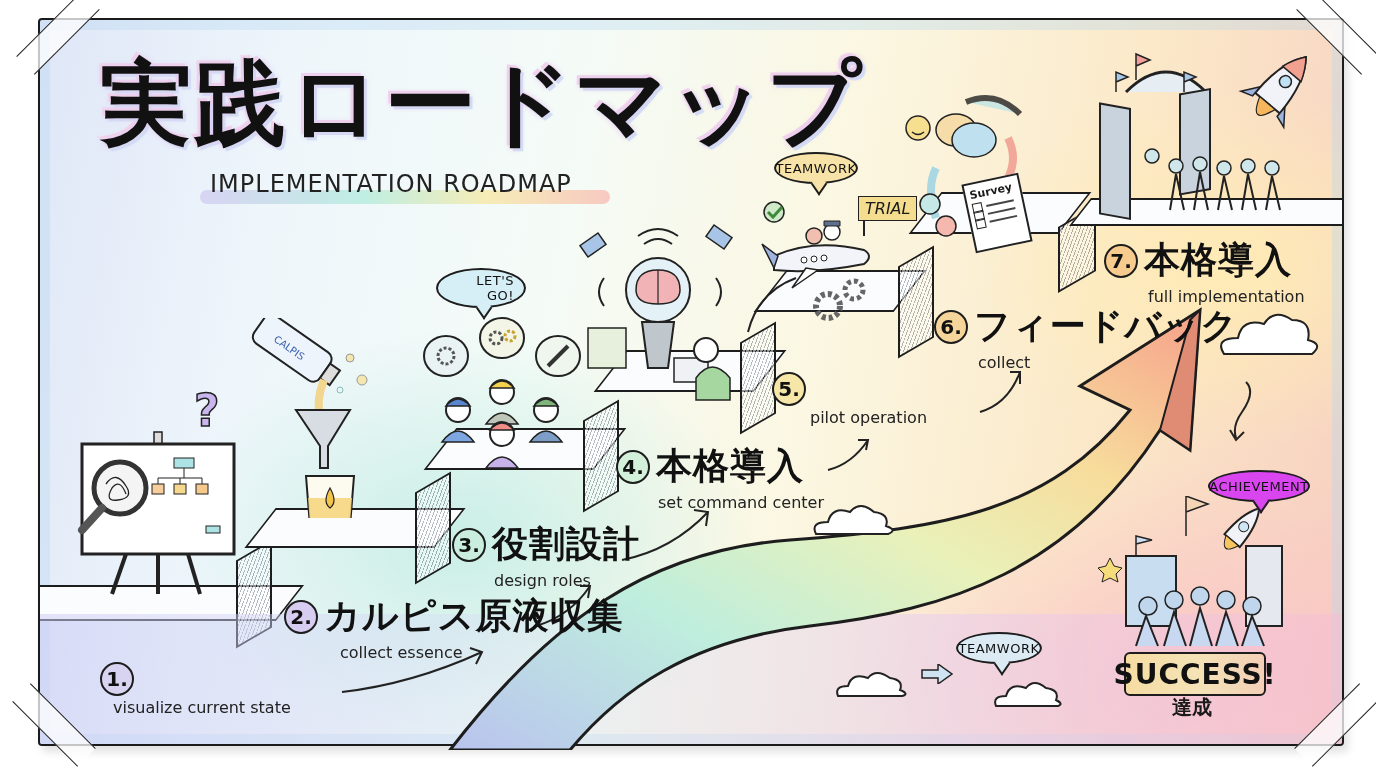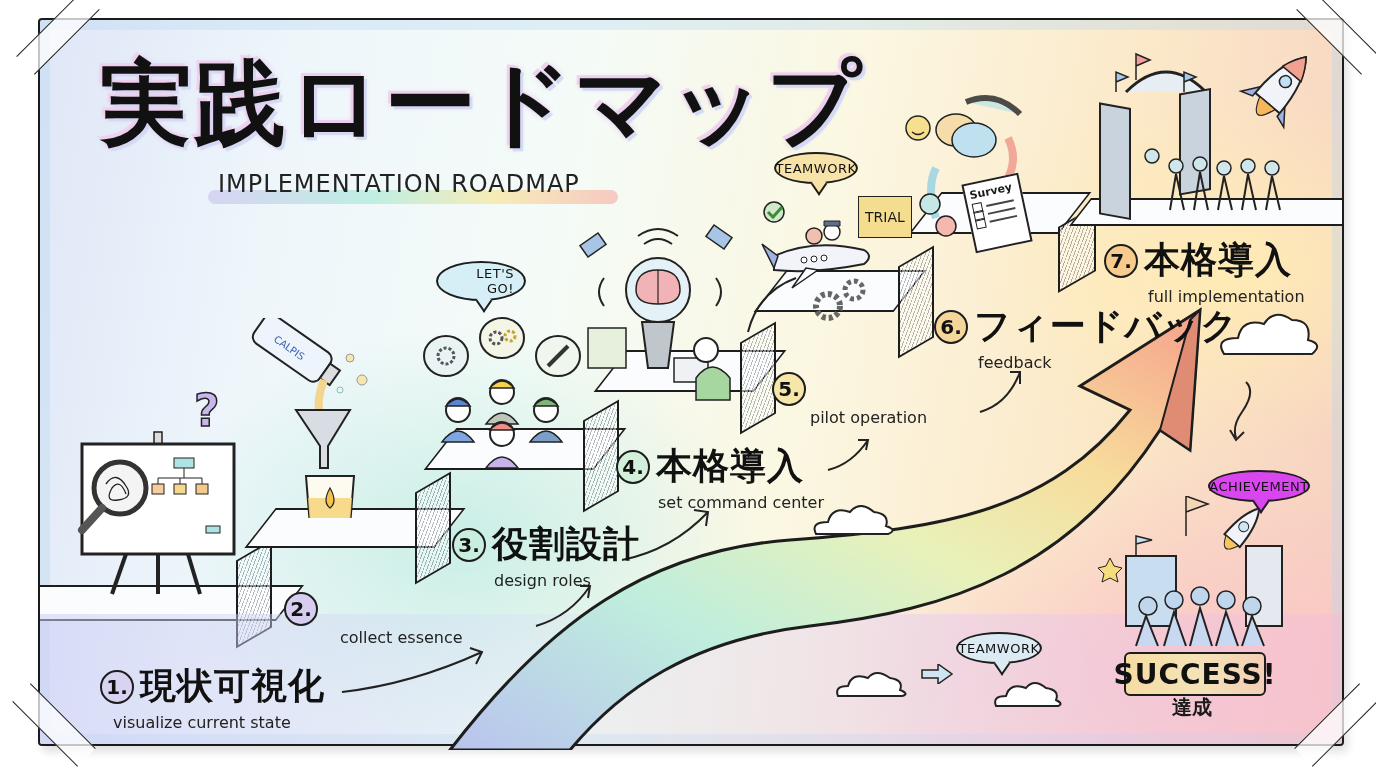--- a/index.html
+++ b/index.html
@@ -33,21 +33,21 @@
   .tape.bl { left: 8px; top: 712px; transform: rotate(45deg); }
   .tape.br { left: 1290px; top: 712px; transform: rotate(-45deg); }
 
   
   .title {
     position: absolute; left: 100px; top: 58px; font-size: 92px; font-weight: bold;
     letter-spacing: 2px; color: #111; line-height: 1;
     text-shadow: 0 0 6px #e4c9f0, 3px 3px 0 #cfe0f5, -3px -3px 0 #f2d4ec;
     font-family: "DejaVu Sans", sans-serif;
   }
-  .subtitle-wrap { position: absolute; left: 208px; top: 168px; width: 410px; height: 40px; }
+  .subtitle-wrap { position: absolute; left: 200px; top: 168px; width: 410px; height: 40px; }
   .subtitle-bar {
     position: absolute; left: 0; top: 22px; width: 100%; height: 14px; border-radius: 7px;
     background: linear-gradient(90deg, #d7d4f3, #bfeee3 40%, #f6ecb7 70%, #f7c9c2);
   }
   .subtitle {
     position: absolute; left: 10px; top: 2px; font-size: 24px; letter-spacing: 1px; color: #222;
     font-family: "DejaVu Sans", sans-serif;
   }
 
   
@@ -81,22 +81,22 @@
     display: flex; align-items: center; justify-content: center;
     font-size: 13px; letter-spacing: 0.5px; color: #111; padding: 4px 10px; z-index: 5; text-align: right;
   }
   .bubble::after {
     content: ""; position: absolute; bottom: -9px; left: 45%; width: 12px; height: 12px;
     background: inherit; border-right: 2px solid #1d1d1d; border-bottom: 2px solid #1d1d1d;
     transform: rotate(45deg) skew(10deg,10deg);
   }
   .icon-layer { position: absolute; z-index: 4; }
   .flag-trial {
-    position: absolute; background: #f5dd8f; border: 1.5px solid #222; font-size: 14px;
-    padding: 12px 6px; z-index: 5;
+    position: absolute; background: #f5dd8f; border: 1.5px solid #222; font-size: 16px;
+    padding: 2px 6px; z-index: 5; font-style: italic;
   }
   .ribbon {
     position: absolute; left: 1124px; top: 652px; width: 142px; height: 44px; z-index: 6;
     background: linear-gradient(90deg, #f6dca2, #f4e3b6, #f3cfb7); border: 2px solid #1d1d1d; border-radius: 6px;
     display: flex; align-items: center; justify-content: center;
     font-size: 28px; font-weight: bold; color: #111; letter-spacing: 1px;
   }
   .ribbon-sub { position: absolute; left: 1172px; top: 694px; font-size: 20px; font-weight: bold; z-index: 6; }
 
   .survey-card {
@@ -158,28 +158,28 @@
 
 <div class="title">実践ロードマップ</div>
 <div class="subtitle-wrap">
   <div class="subtitle-bar"></div>
   <div class="subtitle">IMPLEMENTATION ROADMAP</div>
 </div>
 
 <div class="step" style="left:100px; top:662px; z-index:8;">
   <div class="step-head">
     <div class="badge" style="background:#d9d3f2;">1.</div>
-    <div class="step-ja">現状可視化</div>
   </div>
   <div class="step-en">visualize current state</div>
 </div>
 
 <div class="step" style="left:284px; top:592px; z-index:8;">
   <div class="step-head">
     <div class="badge" style="background:#d6cdf0;">2.</div>
+    <div class="step-ja">カルピス原液収集</div>
   </div>
   <div class="step-en" style="margin-left:56px;">collect essence</div>
 </div>
 
 <div class="step" style="left:452px; top:520px; z-index:8;">
   <div class="step-head">
     <div class="badge" style="background:#c9eedf;">3.</div>
     <div class="step-ja">役割設計</div>
   </div>
   <div class="step-en" style="margin-left:42px;">design roles</div>
@@ -198,21 +198,21 @@
     <div class="badge" style="background:#f6e7a9;">5.</div>
   </div>
   <div class="step-en" style="margin-left:38px;">pilot operation</div>
 </div>
 
 <div class="step" style="left:934px; top:302px; z-index:8;">
   <div class="step-head">
     <div class="badge" style="background:#f6d59a;">6.</div>
     <div class="step-ja">フィードバック</div>
   </div>
-  <div class="step-en" style="margin-left:44px;">feedback</div>
+  <div class="step-en" style="margin-left:44px;">collect</div>
 </div>
 
 <div class="step" style="left:1104px; top:236px; z-index:8;">
   <div class="step-head">
     <div class="badge" style="background:#f7cb8d;">7.</div>
     <div class="step-ja">本格導入</div>
   </div>
   <div class="step-en" style="margin-left:44px;text-align:center;">full implementation</div>
 </div>
 
@@ -243,21 +243,21 @@
   <path d="M84 62 q-8 20 -4 34" stroke="#f2d58e" stroke-width="8" fill="none"></path>
   <circle cx="110" cy="40" r="4" fill="#f6e6b0" stroke="#999"></circle>
   <circle cx="122" cy="62" r="5" fill="#f6e6b0" stroke="#999"></circle>
   <circle cx="100" cy="72" r="3" fill="none" stroke="#8bb"></circle>
   <path d="M56 92 H110 L88 128 V150 H80 V128 Z" fill="#d8dde3" stroke="#222" stroke-width="2"></path>
   <path d="M66 158 H114 L110 208 H70 Z" fill="#fdfbef" stroke="#222" stroke-width="2"></path>
   <path d="M68 180 H112 L110 206 H70 Z" fill="#f6d47a" opacity="0.85"></path>
   <path d="M90 170 q-8 14 0 20 q8 -6 0 -20 Z" fill="#f3c34a" stroke="#222" stroke-width="1.2"></path>
 </svg>
 
-<div class="bubble" style="left:436px; top:261px; width:90px; height:40px; background:#d6eef5;">LET'S GO!</div>
+<div class="bubble" style="left:436px; top:268px; width:90px; height:40px; background:#d6eef5;">LET'S GO!</div>
 <svg class="icon-layer" style="left:418px; top:312px;" width="170" height="160" viewBox="0 0 170 160">
   <ellipse cx="28" cy="44" rx="22" ry="20" fill="#e9f3f3" stroke="#222" stroke-width="2"></ellipse>
   <circle cx="28" cy="44" r="8" fill="none" stroke="#555" stroke-width="3" stroke-dasharray="3 2"></circle>
   <ellipse cx="84" cy="26" rx="22" ry="20" fill="#f3f5e6" stroke="#222" stroke-width="2"></ellipse>
   <circle cx="78" cy="26" r="6" fill="none" stroke="#555" stroke-width="3" stroke-dasharray="3 2"></circle>
   <circle cx="92" cy="24" r="5" fill="none" stroke="#c9a330" stroke-width="3" stroke-dasharray="3 2"></circle>
   <ellipse cx="140" cy="44" rx="22" ry="20" fill="#eef6ee" stroke="#222" stroke-width="2"></ellipse>
   <line x1="130" y1="54" x2="150" y2="34" stroke="#333" stroke-width="4"></line>
   <circle cx="40" cy="98" r="12" fill="#fff" stroke="#222" stroke-width="2"></circle>
   <path d="M28 94 q12 -14 24 0 Z" fill="#5a86d0" stroke="#222" stroke-width="1.5"></path>

